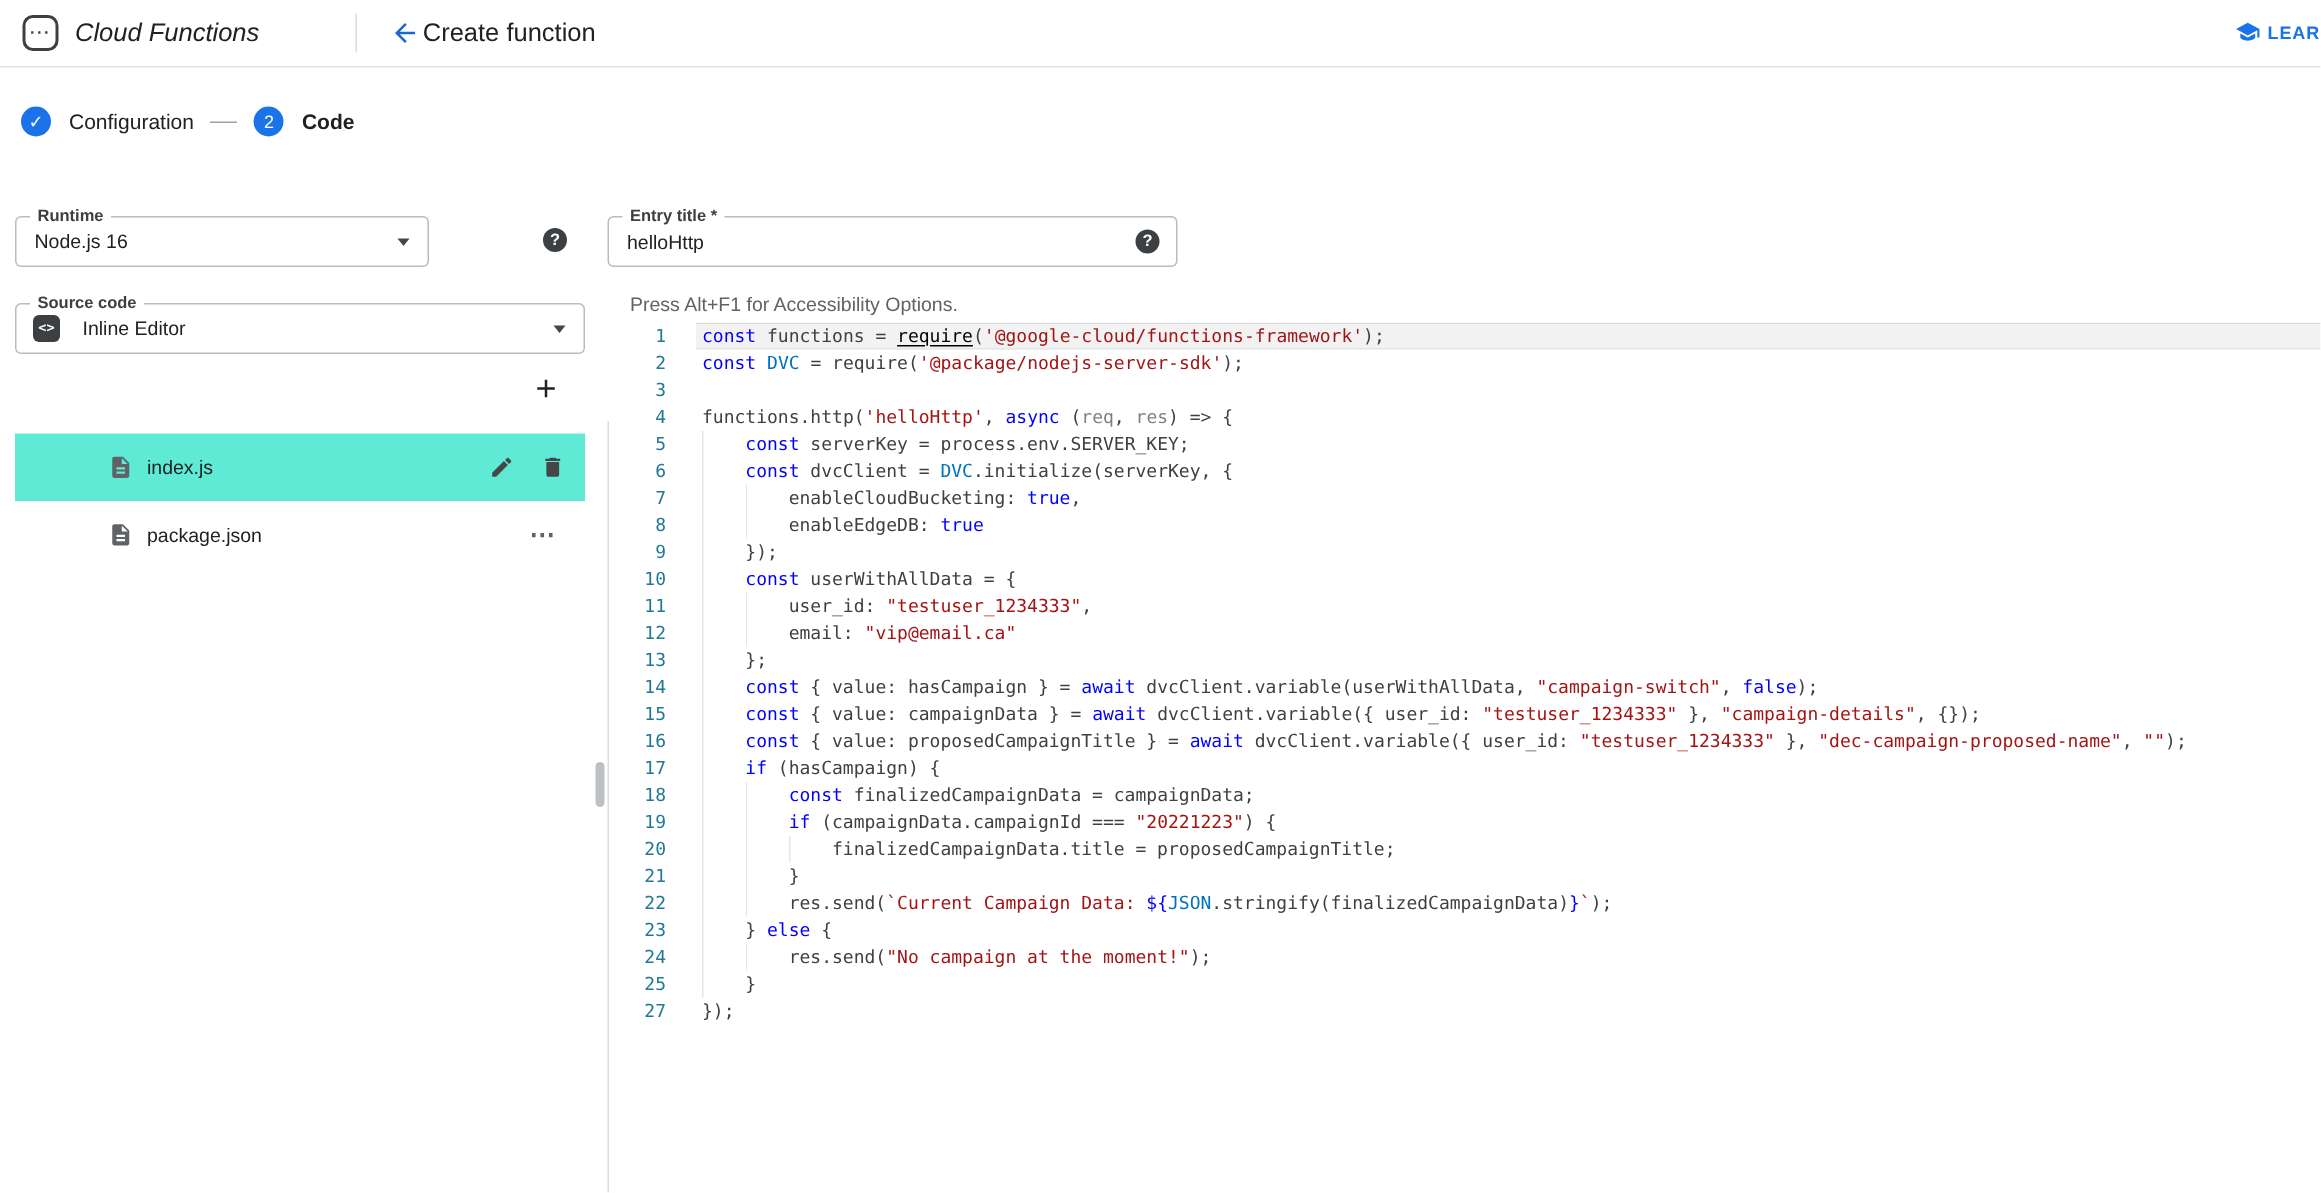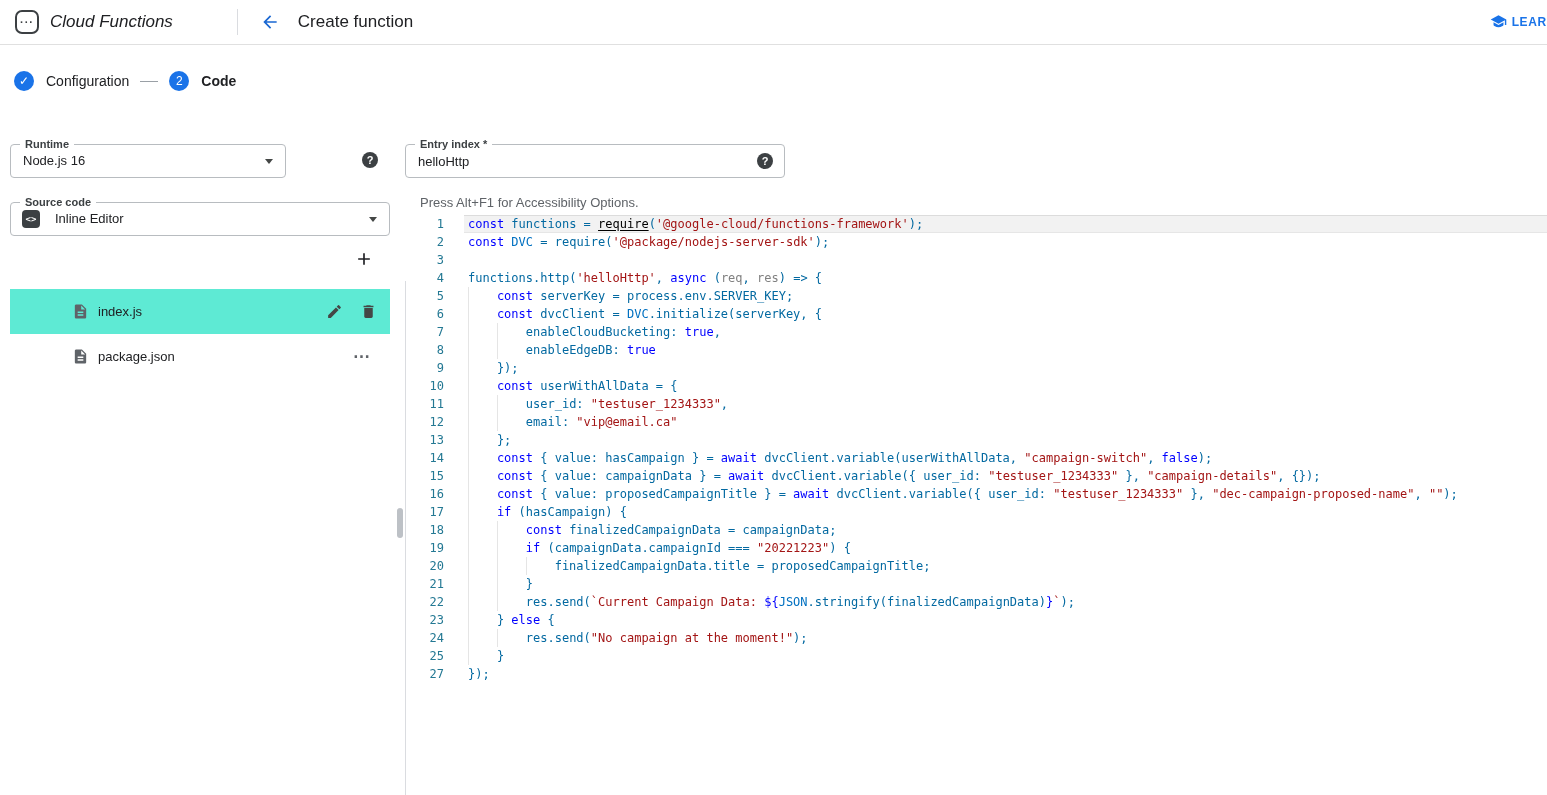--- a/index.html
+++ b/index.html
@@ -13,21 +13,21 @@
 
   
   .header { position:absolute; top:0; left:0; right:0; height:45px;
     border-bottom:1px solid #e0e0e0; display:flex; align-items:center; background:#fff; }
   .logo-box { width:24px; height:24px; margin-left:15px; border:2px solid #3c4043; border-radius:7px;
     display:flex; align-items:center; justify-content:center; color:#3c4043;
     font-weight:bold; font-size:11px; letter-spacing:1px; flex:none; }
   .product-name { font-size:17px; margin-left:11px; color:#202124; white-space:nowrap;font-style:italic; }
   .header-divider { width:1px; height:26px; background:#dadce0; margin-left:64px; flex:none; }
   .back-btn { margin-left:20px; width:24px; height:24px; display:flex; align-items:center; justify-content:center; cursor:pointer; flex:none; }
-  .page-title { font-size:17px; margin-left:16px; color:#202124; white-space:nowrap; }
+  .page-title { font-size:17px; color:#202124; white-space:nowrap; }
   .learn { position:absolute; right:-9px; top:13px; display:flex; align-items:center; gap:5px;
     color:#1a73e8; font-size:12px; font-weight:bold; letter-spacing:0.6px; cursor:pointer; }
 
   
   .stepper { position:absolute; top:71px; left:14px; display:flex; align-items:center; }
   .step-circle { width:20px; height:20px; border-radius:50%; background:#1a73e8; color:#fff;
     display:flex; align-items:center; justify-content:center; font-size:12px; flex:none; }
   .step-label { font-size:14px; margin-left:12px; color:#202124; }
   .step-label.current { font-weight:bold; }
   .step-connector { width:18px; height:1px; background:#9aa0a6; margin:0 11px; }
@@ -78,21 +78,21 @@
     font-family:"DejaVu Sans Mono", monospace; font-size:12px; line-height:18px; cursor:text; }
   .crow { display:flex; height:18px; }
   .ln { width:38px; text-align:right; color:#237893; flex:none; user-select:none; }
   .ct { margin-left:20px; padding-left:4px; white-space:pre; flex:1; color:#000; }
   .crow.active .ct { background:#f2f2f2; box-shadow:inset 0 1px 0 #dcdcdc, inset 0 -1px 0 #e6e6e6; }
   .ig { display:inline-block; width:4ch; height:18px; vertical-align:top; box-shadow:inset 1px 0 0 #e5e5e5; }
   .k { color:#0000ff; }
   .s { color:#a31515;text-align:right; }
   .t { color:#0070c1; }
   .g { color:#808080; }
-  .p { color:#0369a1; }
+  .p { color:#404040; }
   .u { color:#000000; text-decoration:underline; text-underline-offset:2px; }
 </style>
 </head>
 <body>
 
 <div class="page">
 
   <div class="header">
     <span class="logo-box">···</span>
     <span class="product-name">Cloud Functions</span>
@@ -121,21 +121,21 @@
   </div>
 
   <div class="matfield" id="runtime-field">
     <span class="matlabel">Runtime</span>
     <div class="matvalue">Node.js 16</div>
     <span class="caret"></span>
   </div>
   <span class="help-circle" id="runtime-help">?</span>
 
   <div class="matfield" id="entry-field">
-    <span class="matlabel">Entry index *</span>
+    <span class="matlabel">Entry title *</span>
     <input id="entry-input" value="helloHttp" style="">
     <span class="help-circle">?</span>
   </div>
 
   <div class="matfield" id="source-field">
     <span class="matlabel">Source code</span>
     <span class="code-chip">&lt;&gt;</span>
     <div class="matvalue">Inline Editor</div>
     <span class="caret"></span>
   </div>

